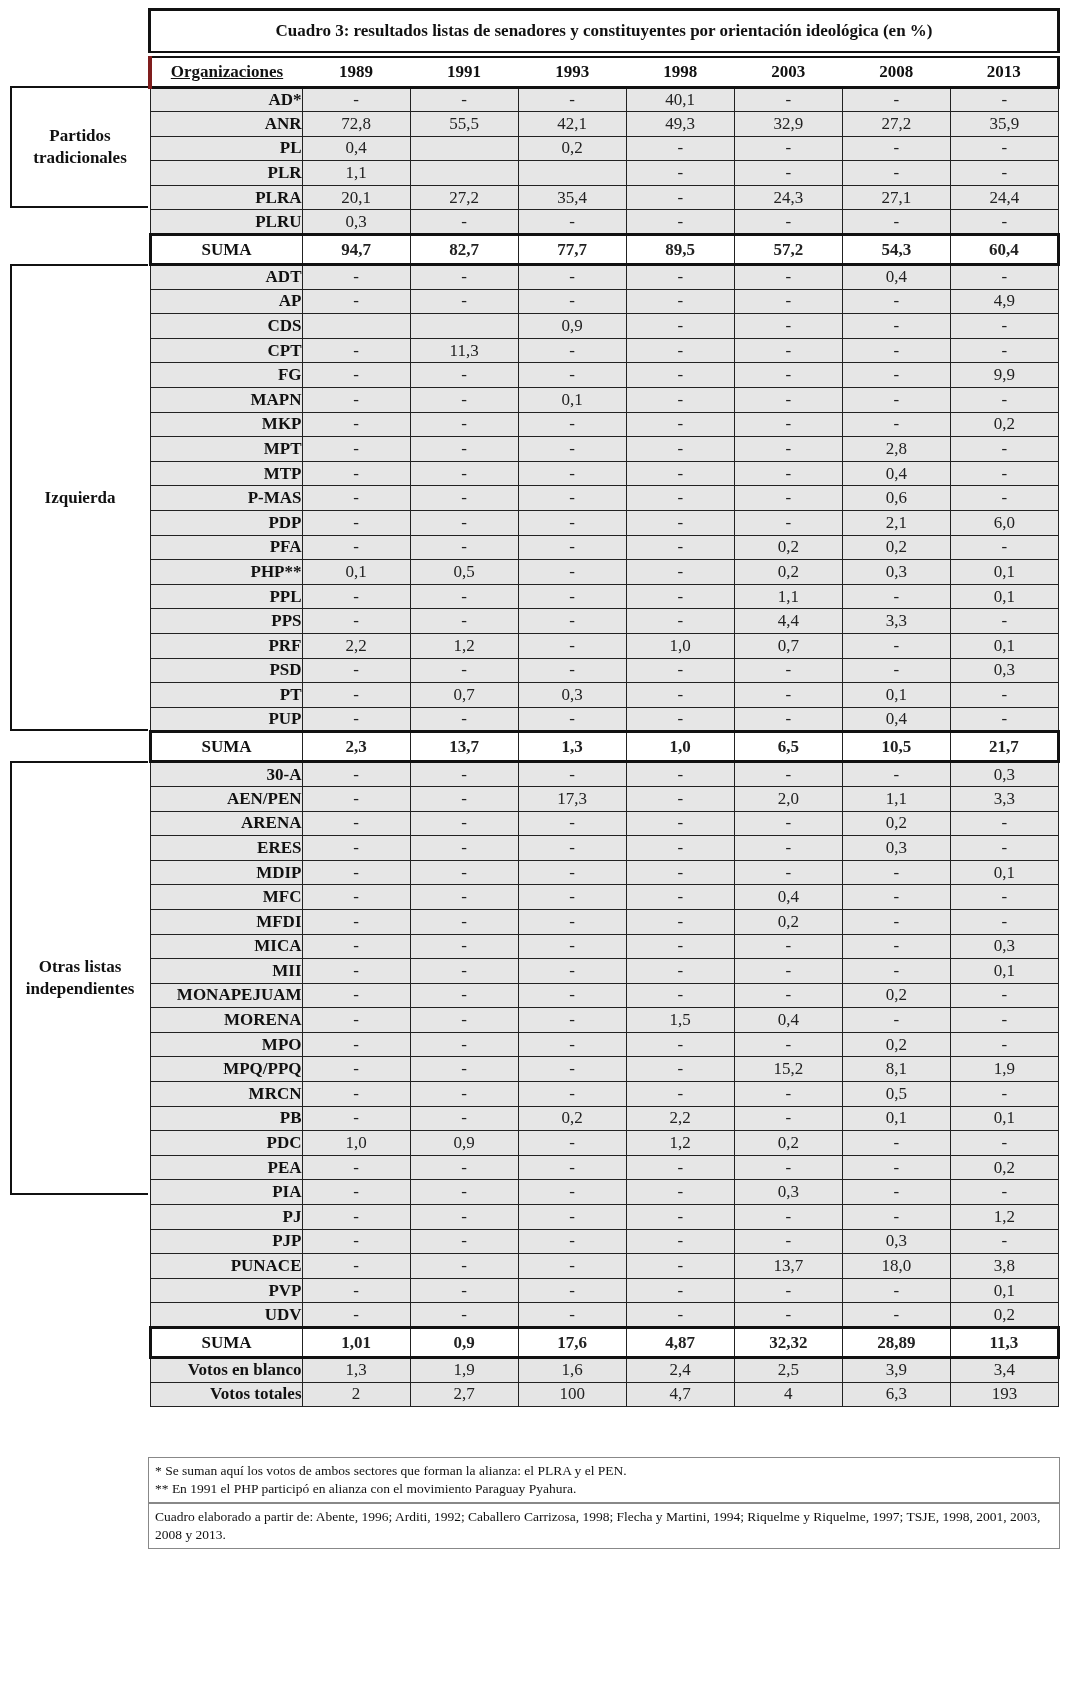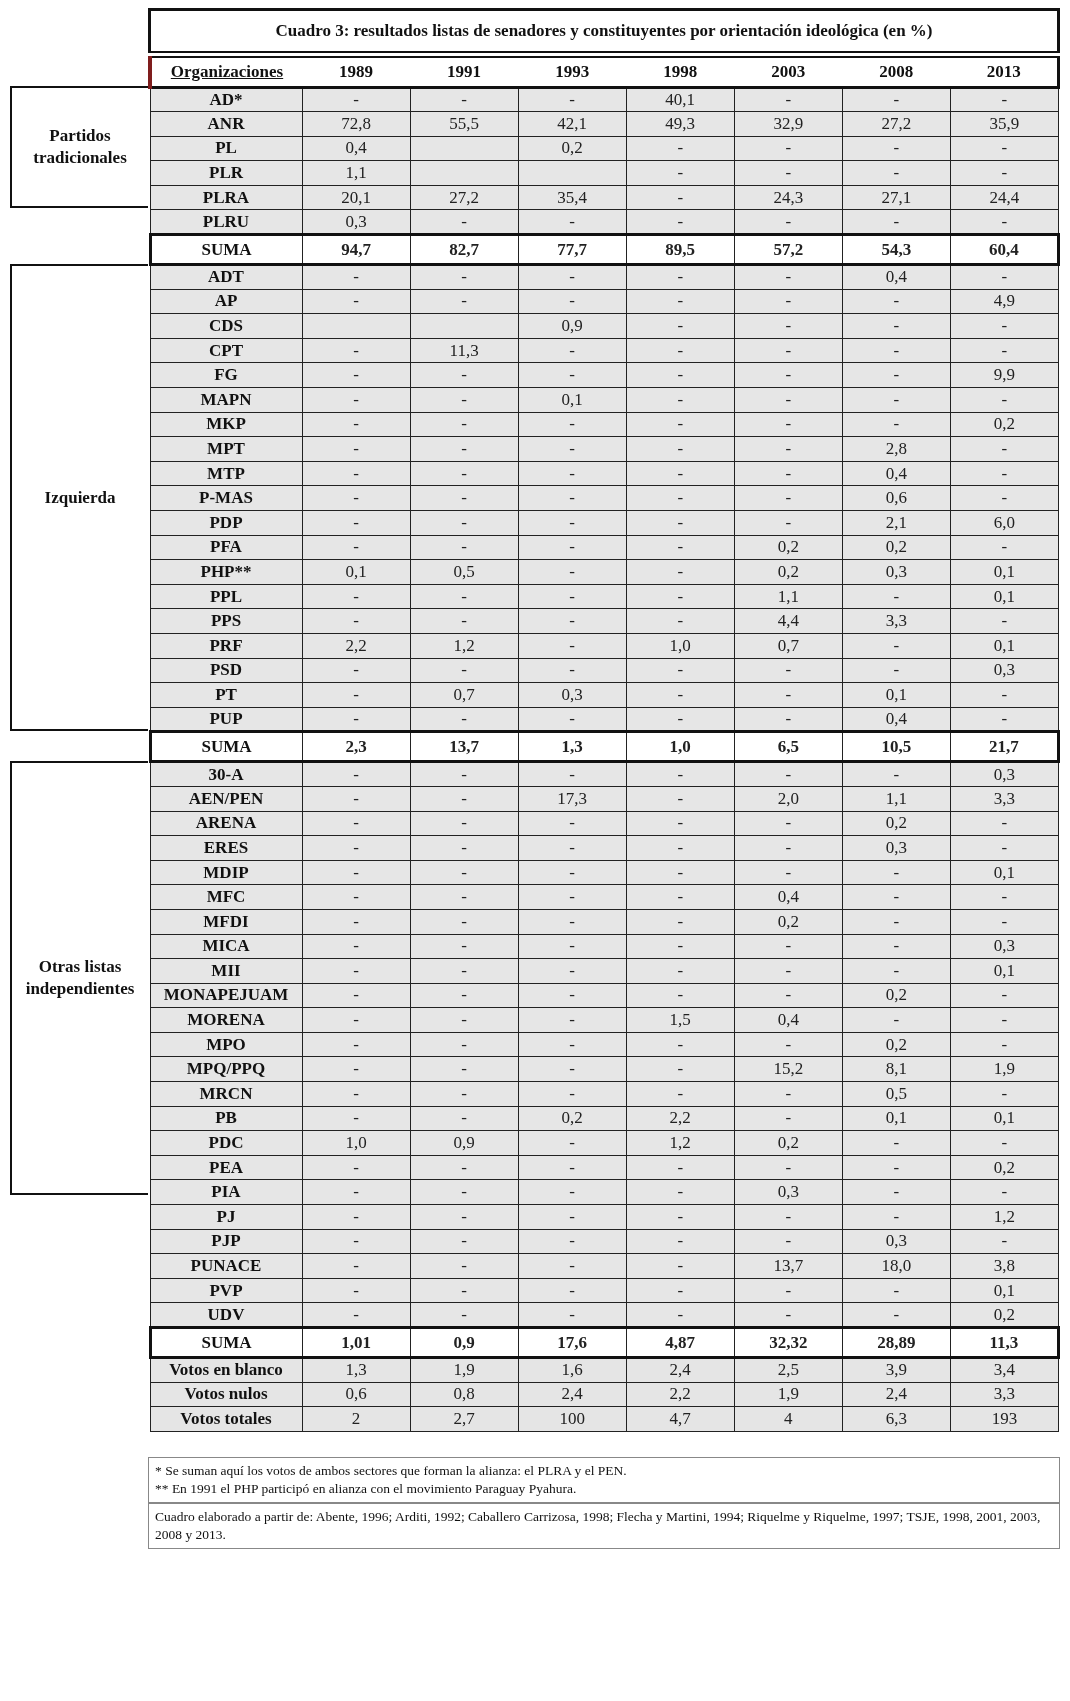--- a/index.html
+++ b/index.html
@@ -4,21 +4,21 @@
 <style>
   html,body{margin:0;padding:0;background:#fff;}
   body{width:1070px;height:1701px;position:relative;font-family:"Liberation Serif","DejaVu Serif",serif;color:#111;}
   .wrap{position:absolute;left:0;top:0;width:1070px;}
   .title-box{position:absolute;left:148px;top:8px;width:912px;height:45px;border:3px solid #111;border-bottom:2px solid #111;display:flex;align-items:center;justify-content:center;font-size:17px;font-weight:bold;box-sizing:border-box;}
   table.main{position:absolute;left:148px;top:56px;width:912px;border-collapse:collapse;table-layout:fixed;}
   table.main td, table.main th{height:24.6px;padding:0;box-sizing:border-box;font-size:17px;}
   table.main th{font-weight:bold;text-align:center;background:#fff;border-top:2px solid #111;border-bottom:3px solid #111;height:30px;}
   table.main th:first-child{border-left:4px solid #7f1d1d;text-decoration:underline;}
   table.main th:last-child{border-right:3px solid #111;margin-top:16px;}
-  td.org{font-weight:bold;text-align:center;padding-left:4px;background:#e6e6e6;border:1.5px solid #222;white-space:nowrap;}
+  td.org{font-weight:bold;text-align:right;padding-left:4px;background:#e6e6e6;border:1.5px solid #222;white-space:nowrap;}
   td.val{text-align:center;background:#e6e6e6;border:1.5px solid #222;font-weight:normal;color:#222;}
   tr.suma td{background:#fff;font-weight:bold;border-top:3px solid #111;border-bottom:3px solid #111;height:30px;text-align:center;}
   tr.suma td:first-child{border-left:3px solid #111;}
   tr.suma td:last-child{border-right:3px solid #111;}
   tr.extra td{background:#e5e5e5;border:1.5px solid #222;}
   tr.extra td.org{font-weight:bold;}
   .group{position:absolute;left:10px;width:138px;border:2px solid #111;border-right:none;box-sizing:border-box;display:flex;align-items:center;justify-content:center;text-align:center;font-weight:bold;font-size:17px;line-height:22px;background:#fff;}
   .notes{position:absolute;left:148px;width:912px;border:1.5px solid #888;box-sizing:border-box;font-size:13.5px;padding:4px 6px;line-height:18px;background:#fff;}
 </style>
 </head>
@@ -575,30 +575,20 @@
           <td class="org">Votos en blanco</td>
           <td class="val">1,3</td>
           <td class="val">1,9</td>
           <td class="val">1,6</td>
           <td class="val">2,4</td>
           <td class="val">2,5</td>
           <td class="val">3,9</td>
           <td class="val">3,4</td>
         </tr>
         <tr class="extra">
-          <td class="org">Votos nulos</td>
-          <td class="val">0,6</td>
-          <td class="val">0,8</td>
-          <td class="val">2,4</td>
-          <td class="val">2,2</td>
-          <td class="val">1,9</td>
-          <td class="val">2,4</td>
-          <td class="val">3,3</td>
-        </tr>
-        <tr class="extra">
           <td class="org">Votos totales</td>
           <td class="val">2</td>
           <td class="val">2,7</td>
           <td class="val">100</td>
           <td class="val">4,7</td>
           <td class="val">4</td>
           <td class="val">6,3</td>
           <td class="val">193</td>
         </tr>
       </tbody>

